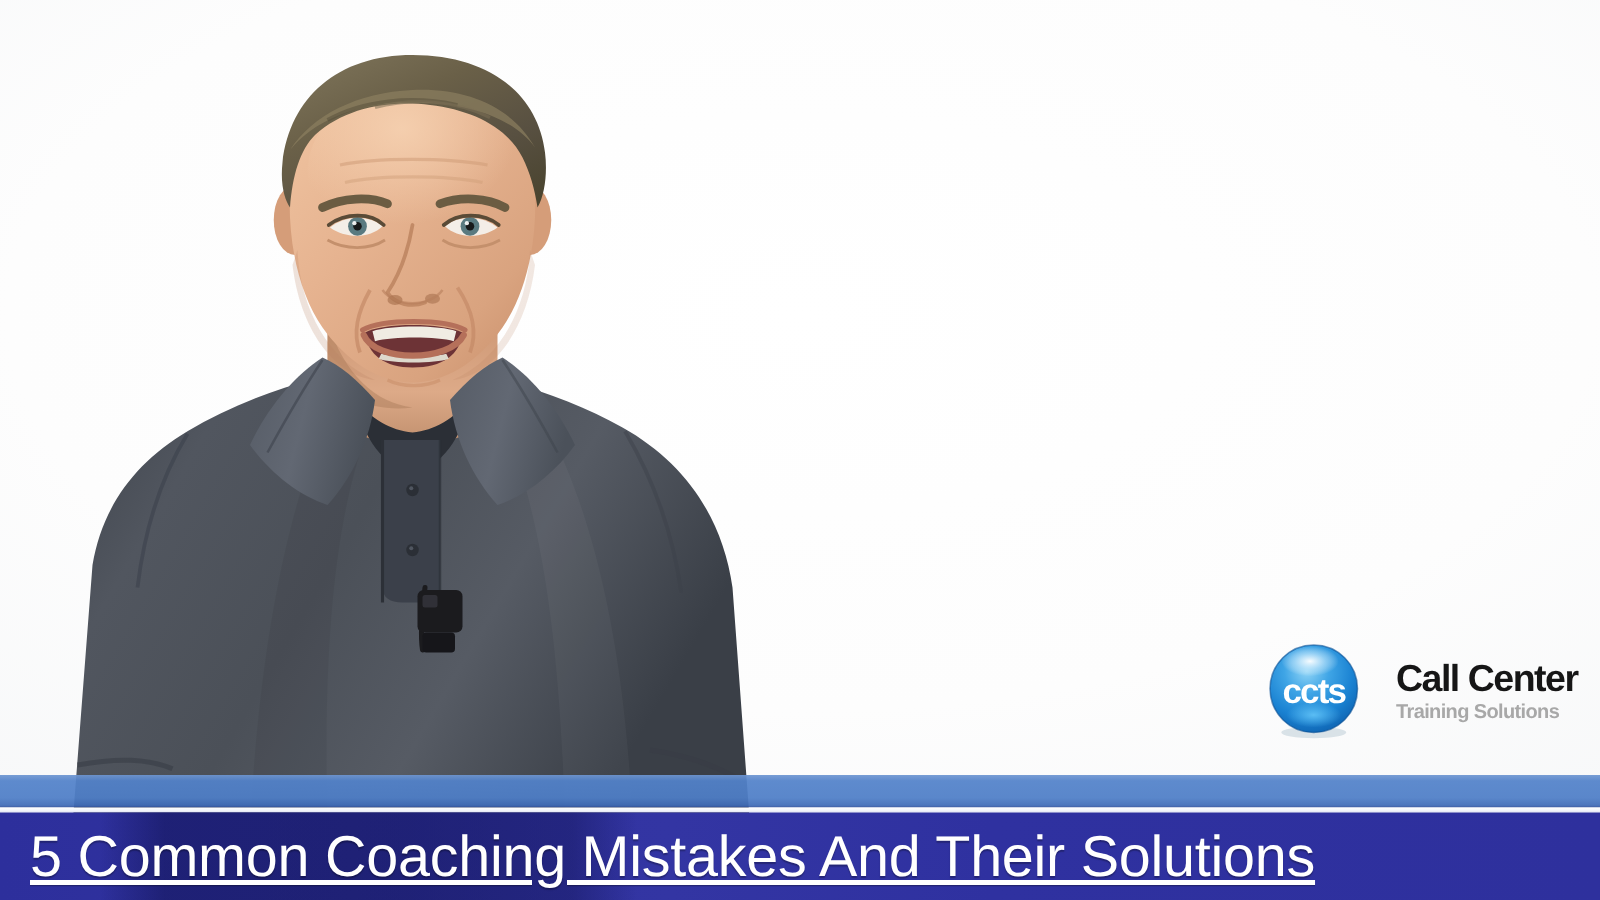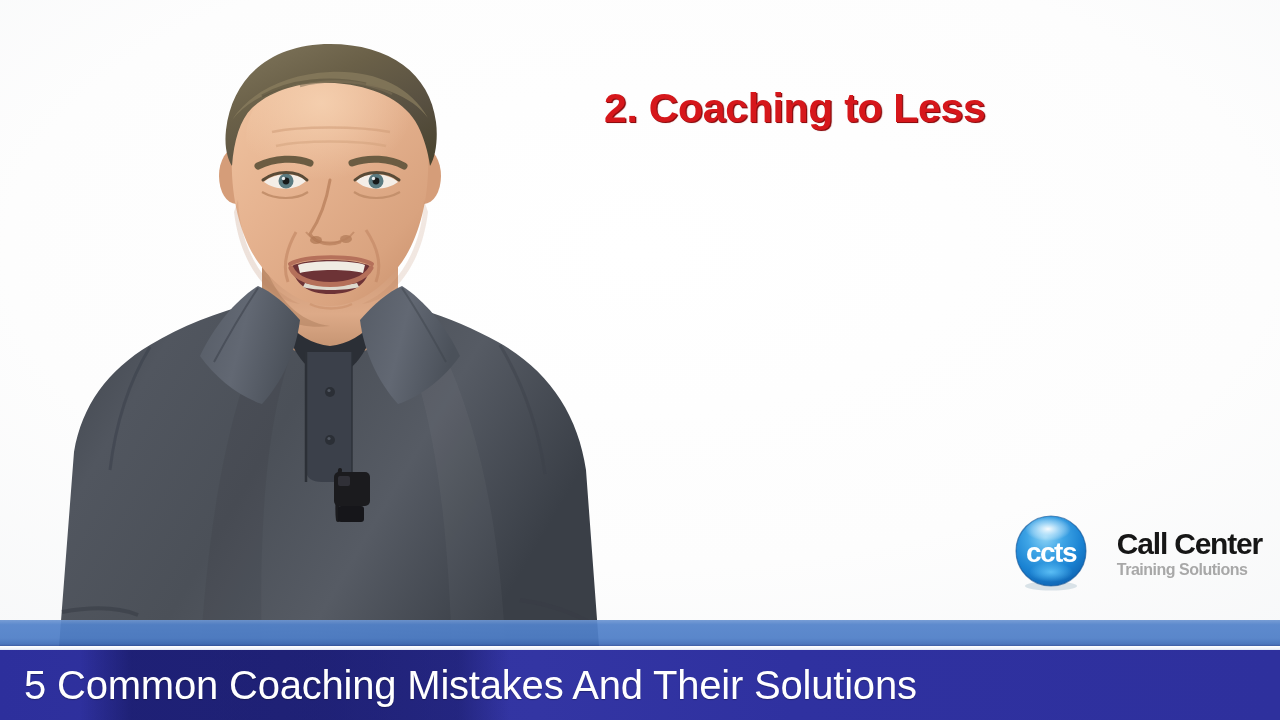--- a/index.html
+++ b/index.html
@@ -148,25 +148,26 @@
         rgba(12,14,72,0) 100%);
   }
   .banner-text {
     position: absolute;
     left: 24px;
     top: 38px;
     bottom: 0;
     display: flex;
     align-items: center;
     color: #ffffff;
-    font-size: 40px;
+    font-size: 46px;
     font-weight: normal;
     letter-spacing: -0.2px;
     white-space: nowrap;
     text-shadow: 0 1px 1px rgba(0,0,0,0.28);
+    text-decoration: underline;
   }
 </style>
 </head>
 <body>
 
 <div id="frame">
 
   <div class="backdrop"></div>
 
   <div class="presenter">
@@ -331,21 +332,20 @@
       <path d="M 291 268 C 300 290, 360 290, 371 268" stroke="#b5705a" stroke-width="5" fill="none" stroke-linecap="round"></path>
 
       <path d="M 310 304 C 322 310, 340 310, 352 304" stroke="#c78b66" stroke-width="2.5" fill="none" opacity="0.5"></path>
 
       <path d="M 238 200 C 240 246, 262 288, 300 304 C 266 300, 240 262, 234 212 Z" fill="#b7805e" opacity="0.22"></path>
       <path d="M 424 200 C 422 246, 400 288, 362 304 C 396 300, 422 262, 428 212 Z" fill="#b7805e" opacity="0.18"></path>
     </svg>
   </div>
 
   <div class="title-block">
-    <div class="title-line">2. Coaching to Less</div>
   </div>
 
   <div class="logo">
     <div class="logo-orb">
       <svg viewBox="0 0 78 78" xmlns="http://www.w3.org/2000/svg" aria-hidden="true">
         <defs>
           <radialGradient id="orbG" cx="0.42" cy="0.3" r="0.85">
             <stop offset="0%" stop-color="#8fd4f6"></stop>
             <stop offset="30%" stop-color="#3fa5e6"></stop>
             <stop offset="62%" stop-color="#1a82d2"></stop>

